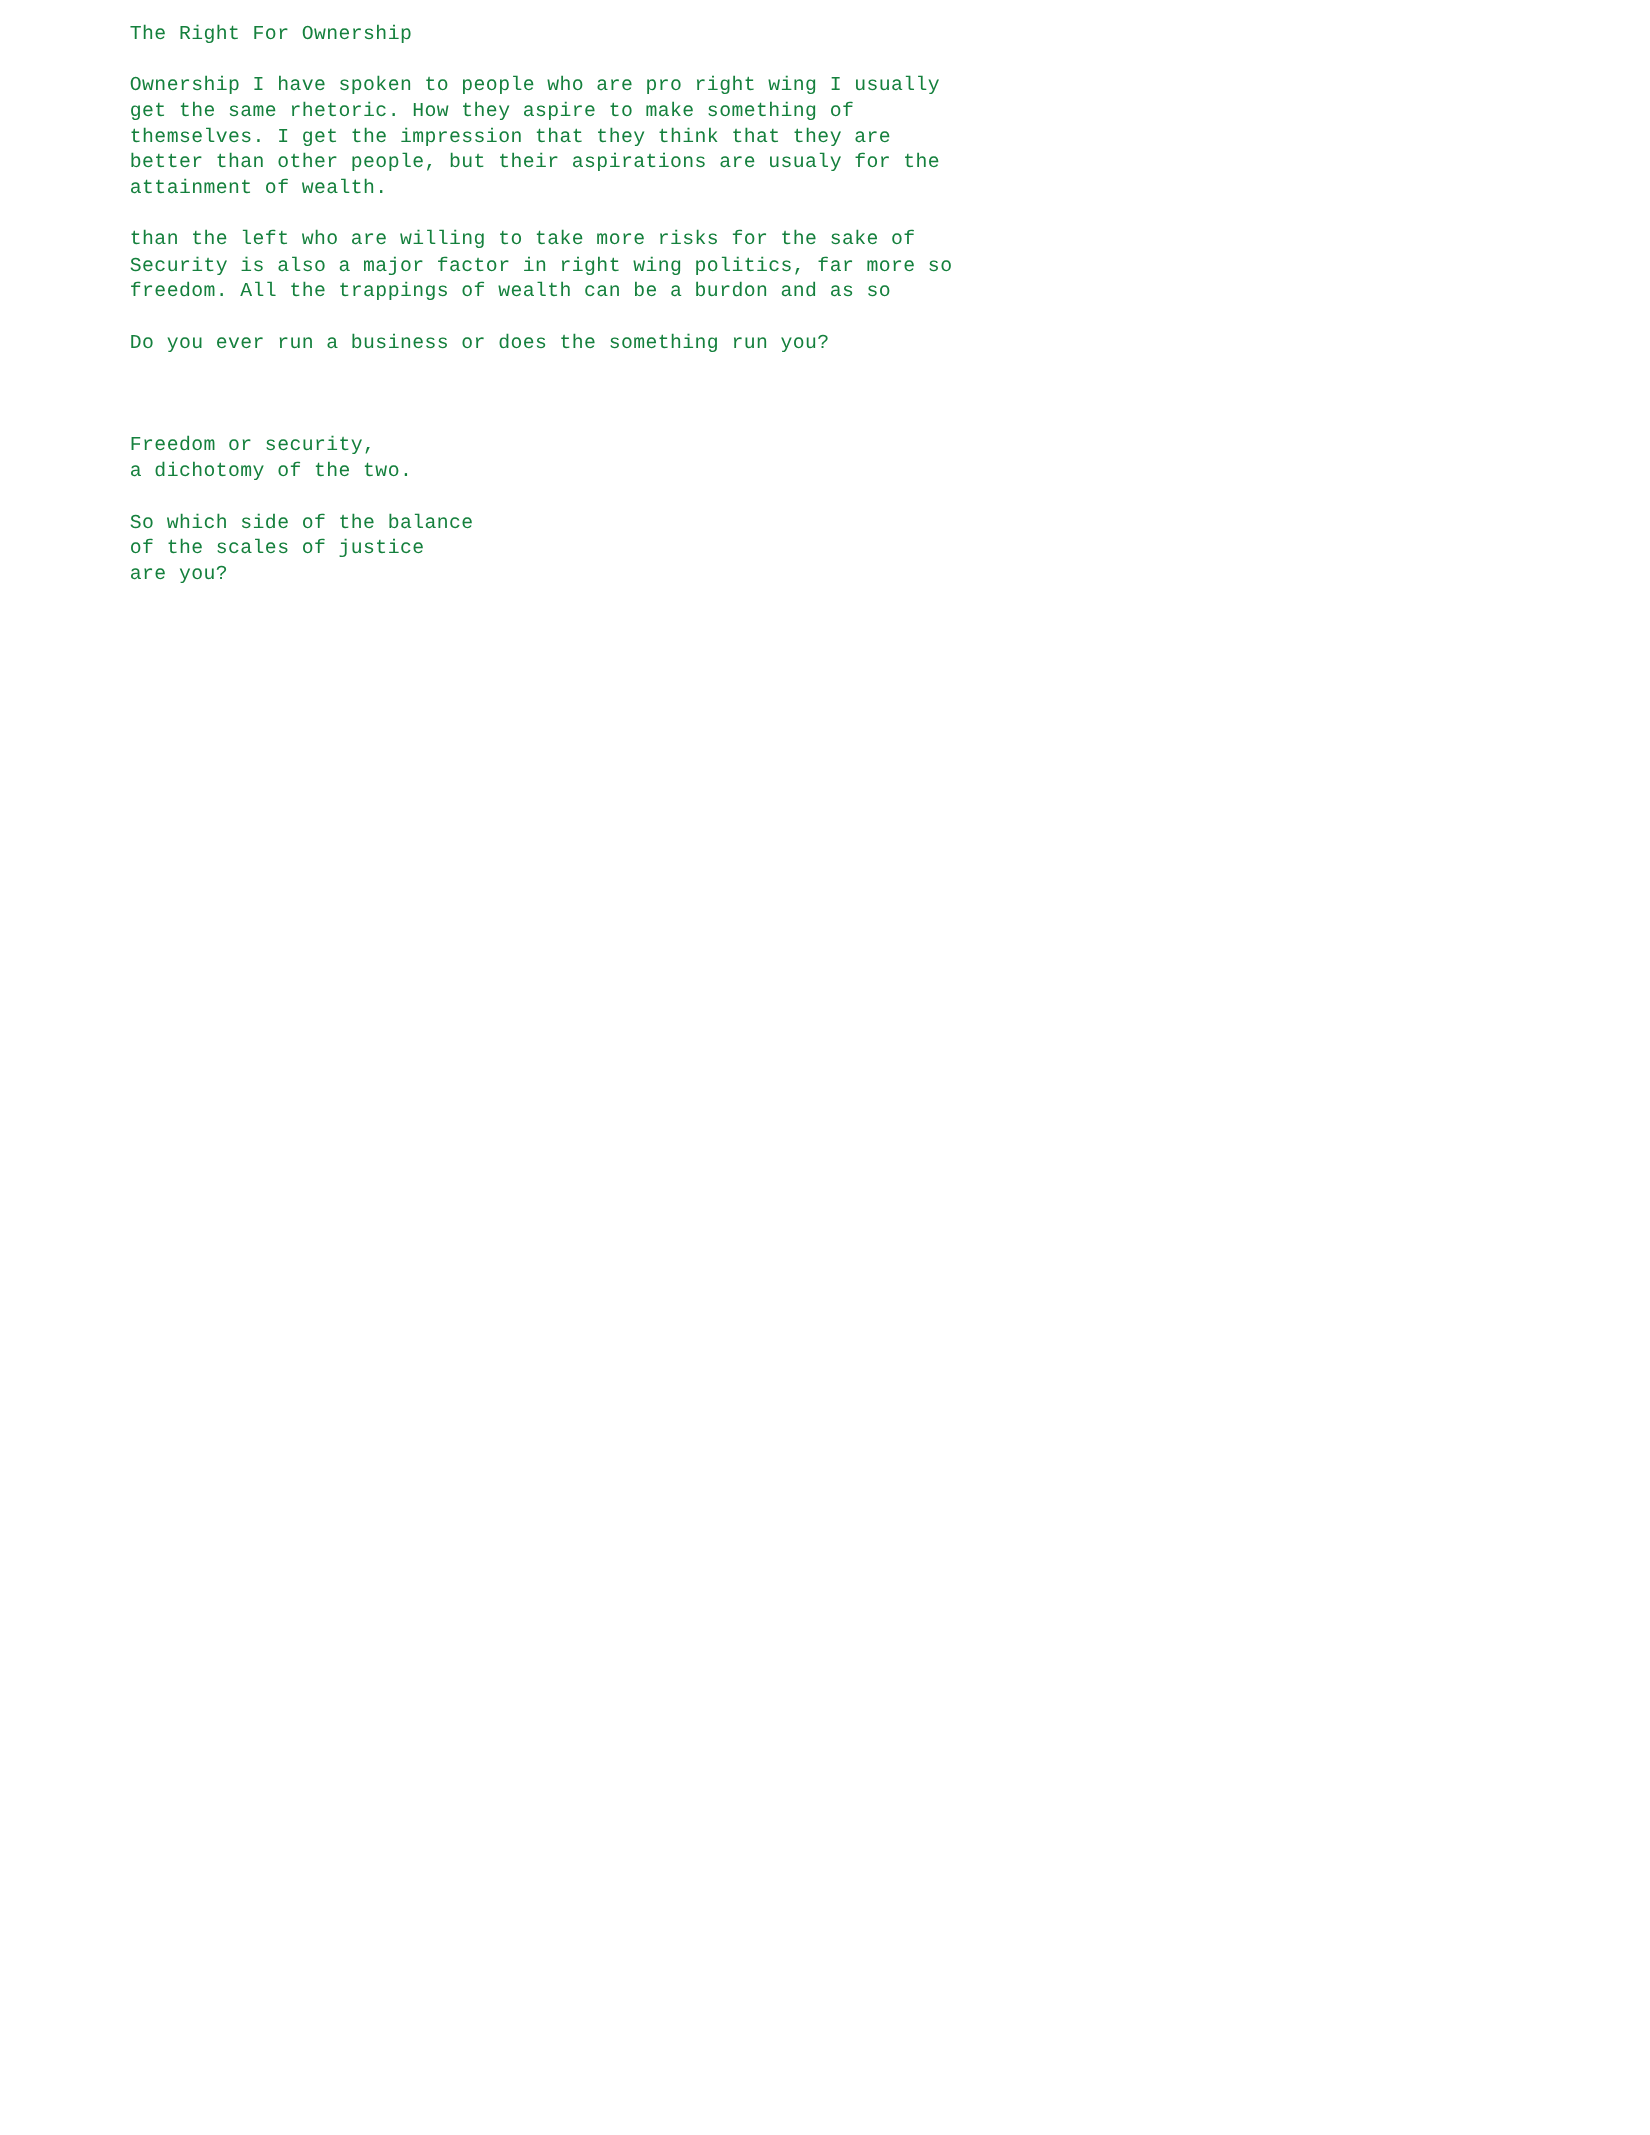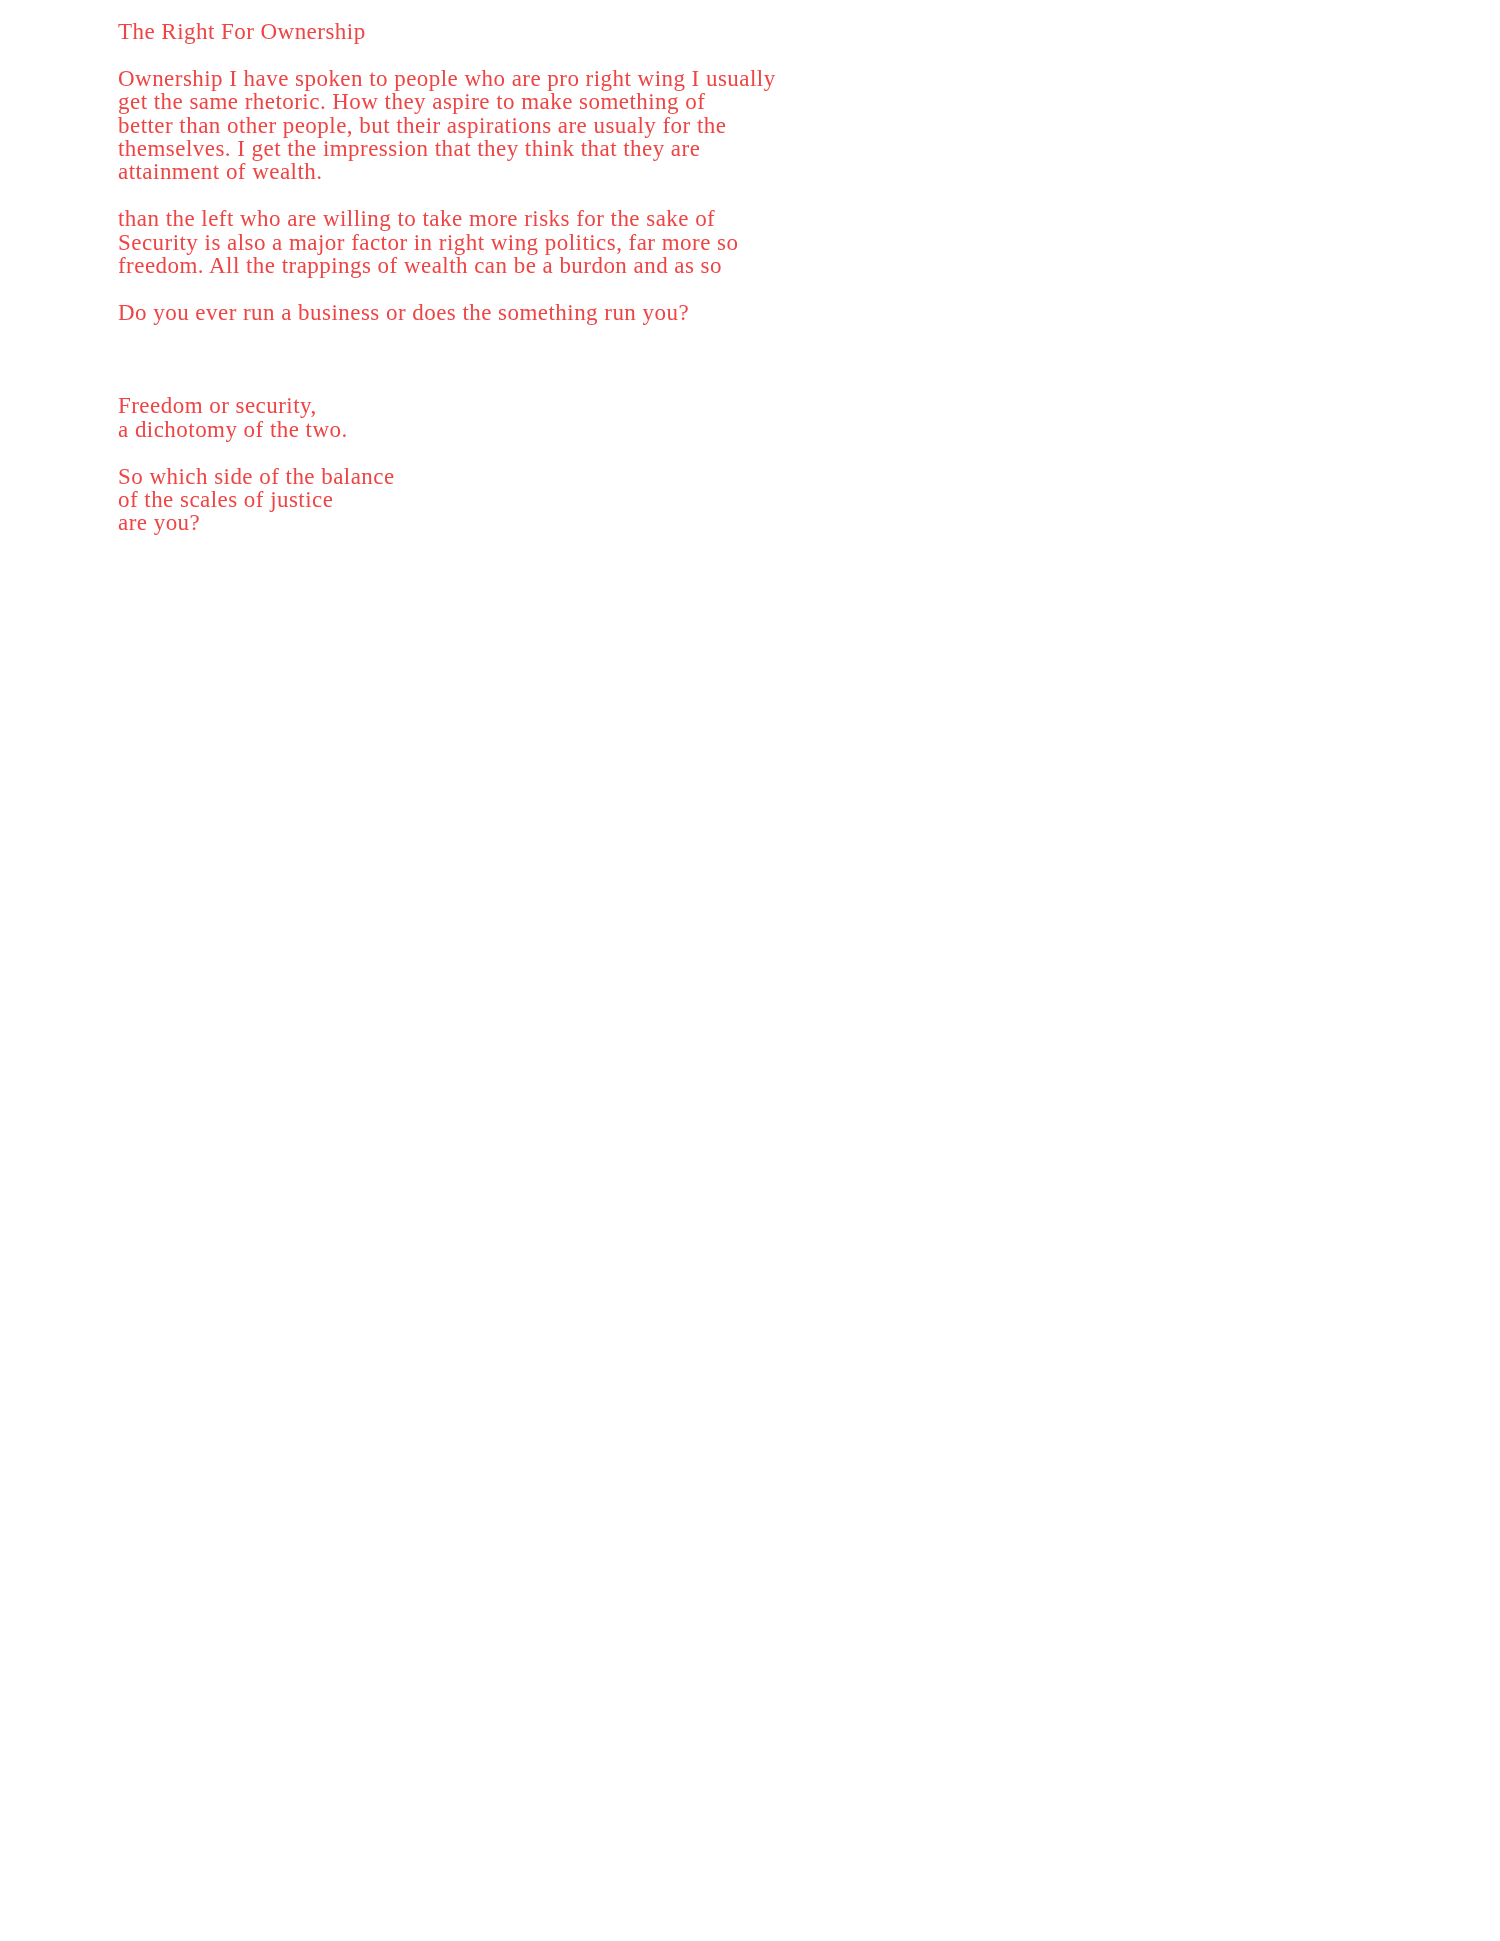--- a/index.html
+++ b/index.html
@@ -23,24 +23,24 @@
     background: #ffffff;
     overflow: hidden;
   }
   .doc-body {
     position: absolute;
     left: 118px;
     top: 20px;
     width: 1300px;
   }
   .text-line {
-    font-family: Liberation Serif, serif;
-    font-size: 23px;
+    font-family: Liberation Mono, monospace;
+    font-size: 18px;
     line-height: 23.4px;
-    color: #ef4444;
+    color: #15803d;
     white-space: pre;
     letter-spacing: 0.02em;
   }
   .block {
     margin: 0;
     padding: 0;
   }
   .spacer-line {
     height: 23.4px;
   }
@@ -56,22 +56,22 @@
 
     <div class="block title-block">
       <div class="text-line">The Right For Ownership</div>
     </div>
 
     <div class="spacer-line"></div>
 
     <div class="block">
       <div class="text-line">Ownership I have spoken to people who are pro right wing I usually</div>
       <div class="text-line">get the same rhetoric. How they aspire to make something of</div>
+      <div class="text-line">themselves. I get the impression that they think that they are</div>
       <div class="text-line">better than other people, but their aspirations are usualy for the</div>
-      <div class="text-line">themselves. I get the impression that they think that they are</div>
       <div class="text-line">attainment of wealth.</div>
     </div>
 
     <div class="spacer-line"></div>
 
     <div class="block">
       <div class="text-line">than the left who are willing to take more risks for the sake of</div>
       <div class="text-line">Security is also a major factor in right wing politics, far more so</div>
       <div class="text-line">freedom. All the trappings of wealth can be a burdon and as so</div>
     </div>

